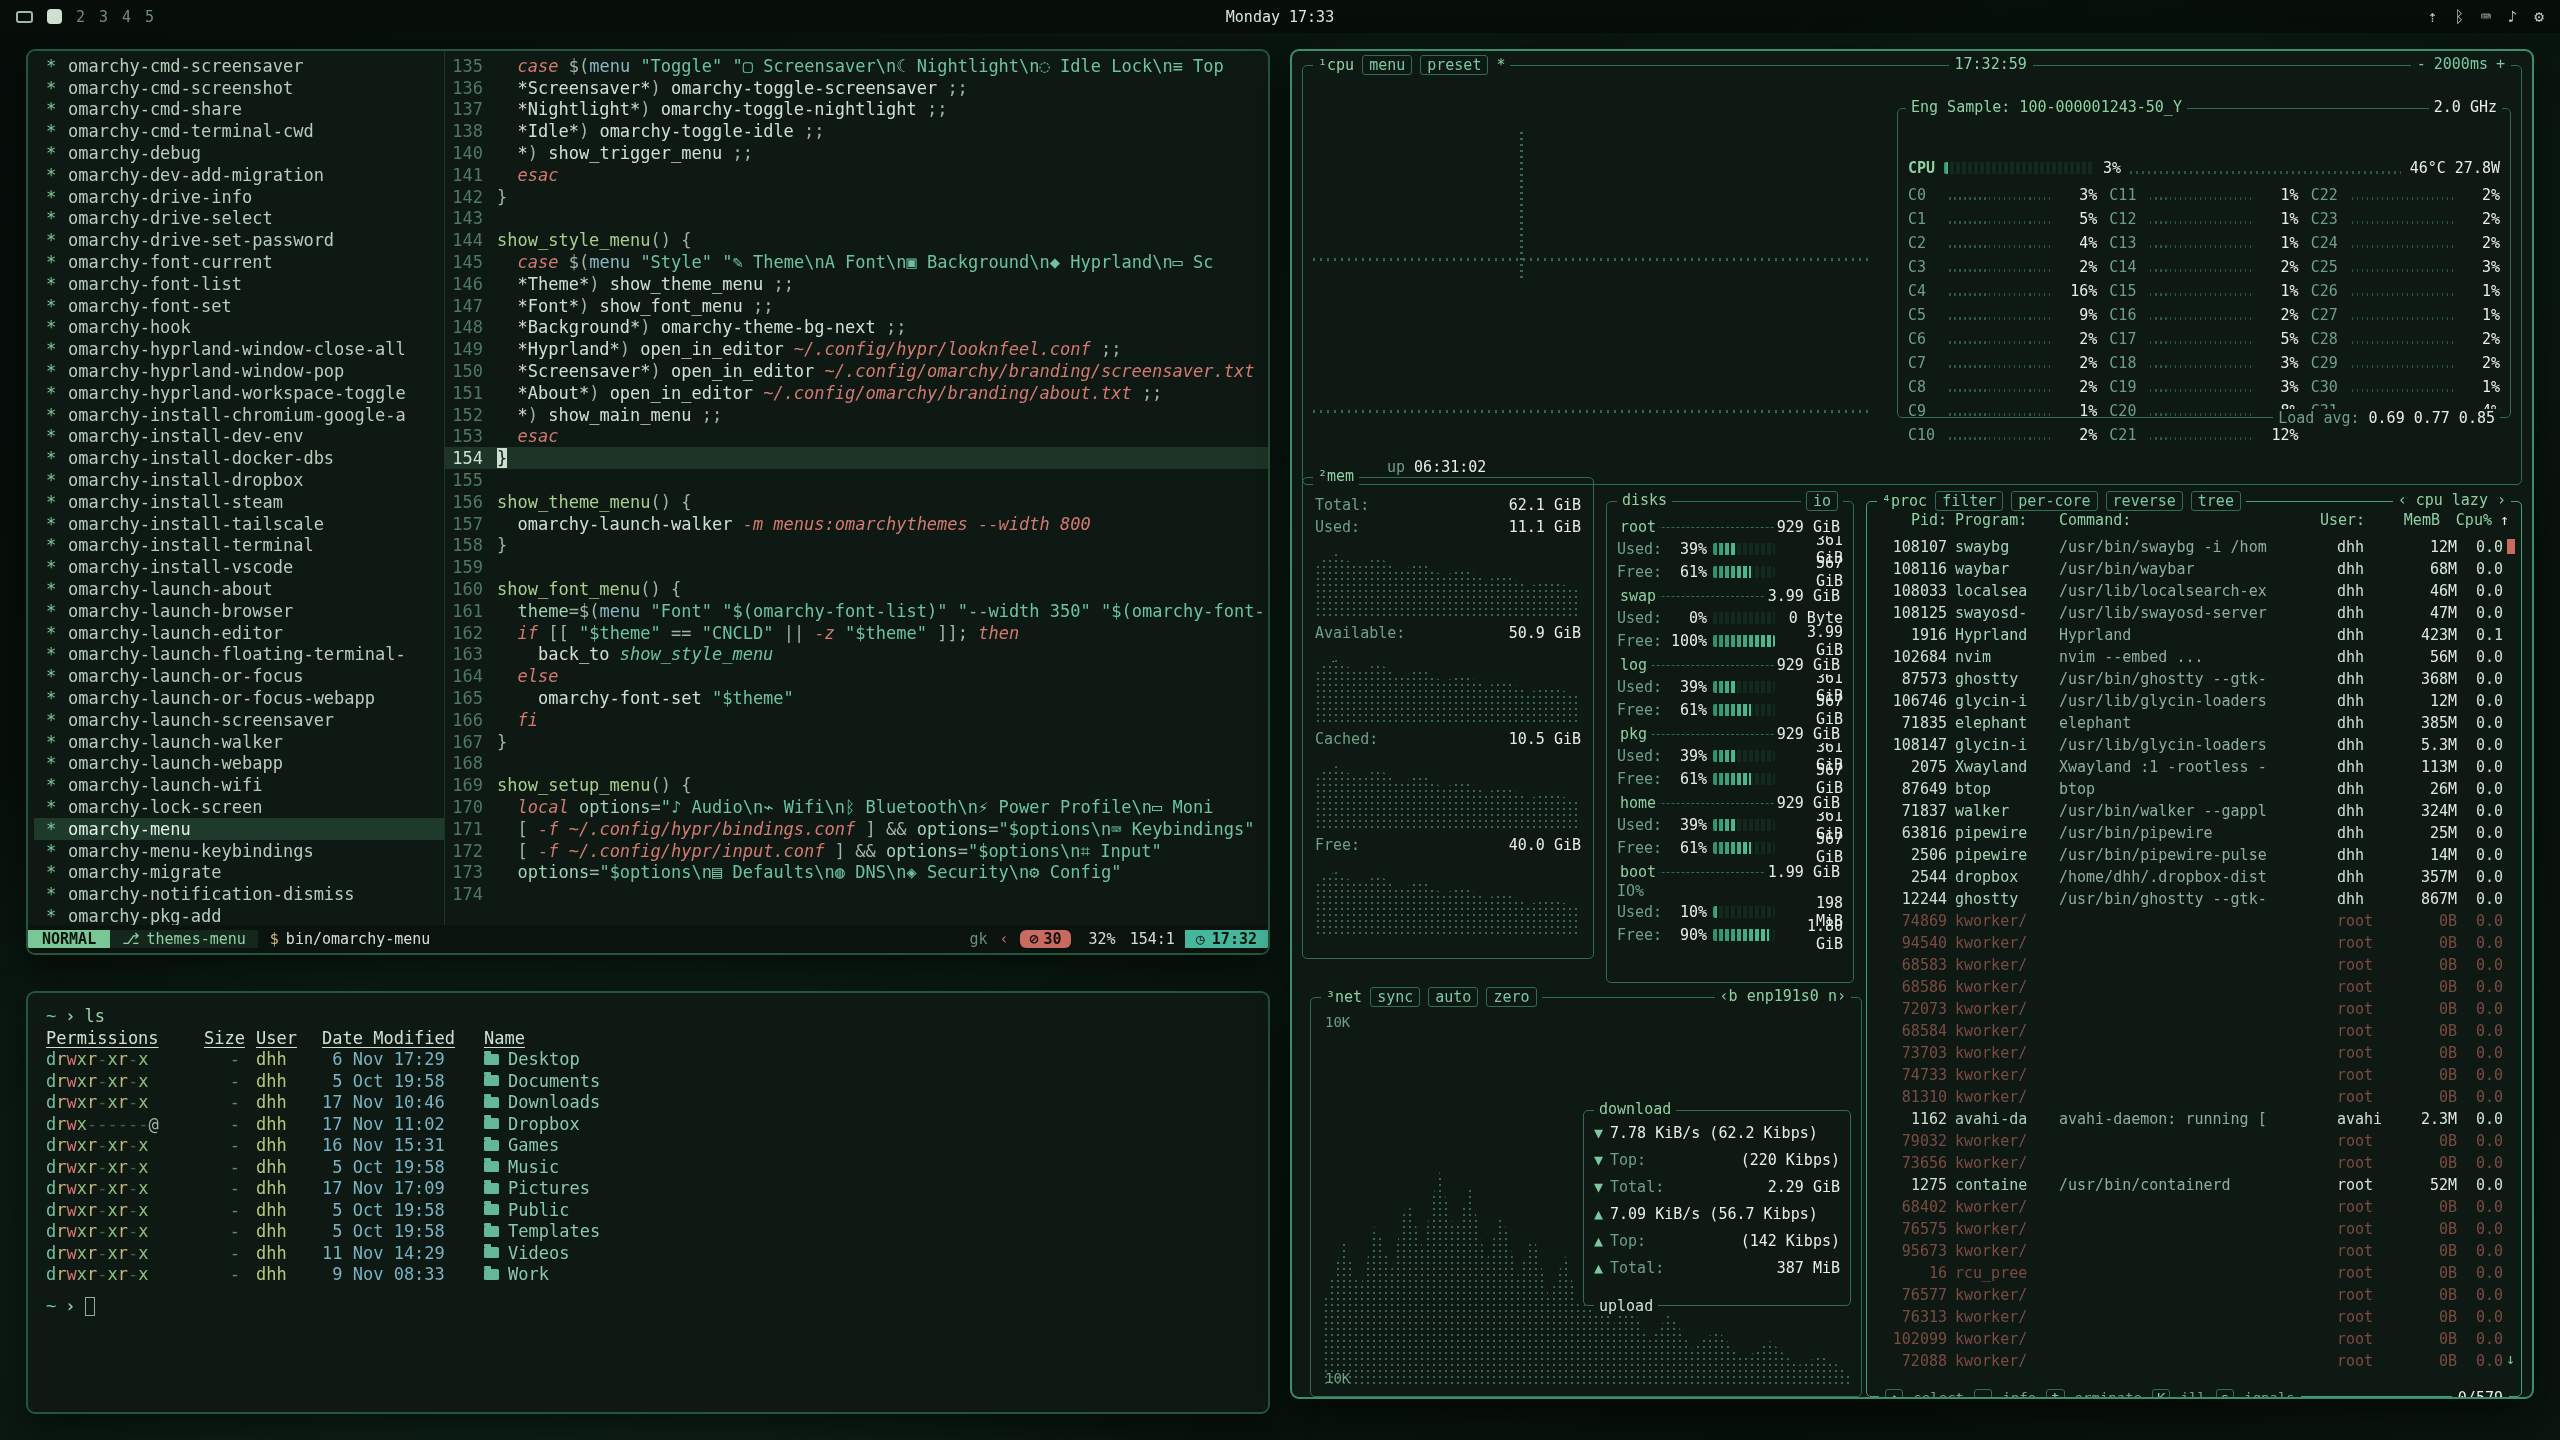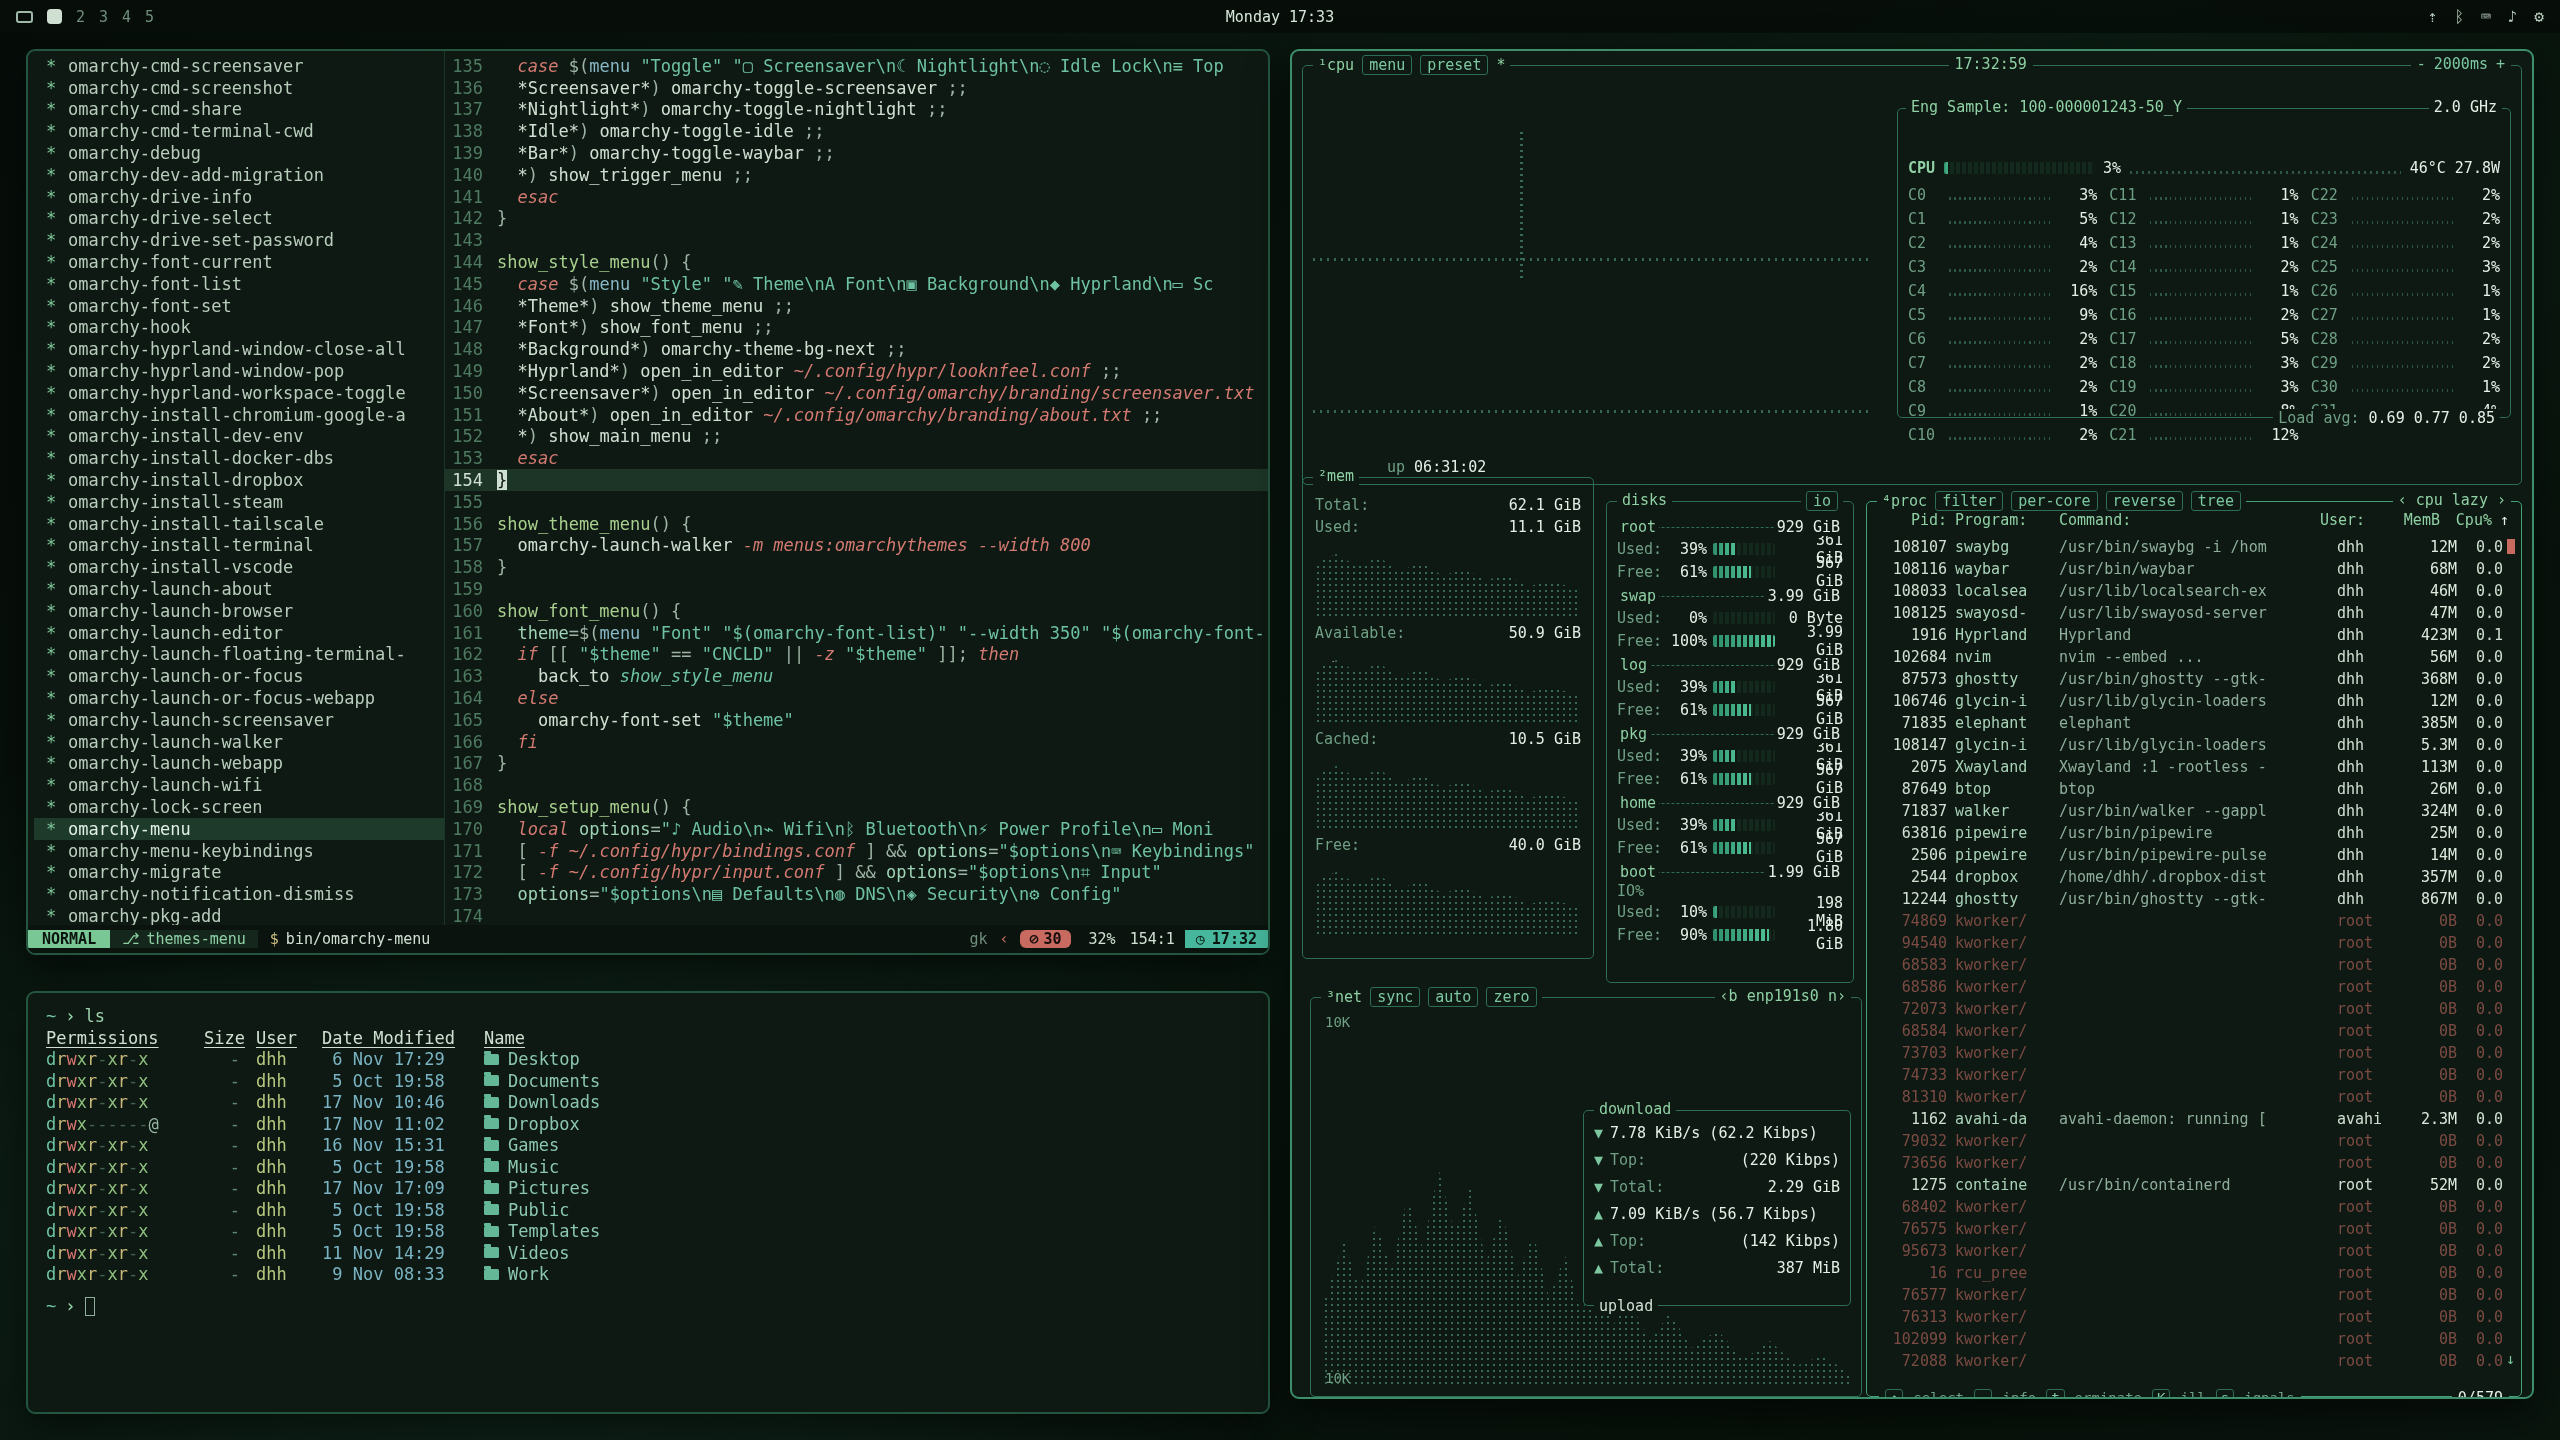--- a/index.html
+++ b/index.html
@@ -238,21 +238,20 @@
             <div class="ft-row"><span class="ft-icon">*</span><span class="ft-name">omarchy-menu-keybindings</span></div>
             <div class="ft-row"><span class="ft-icon">*</span><span class="ft-name">omarchy-migrate</span></div>
             <div class="ft-row"><span class="ft-icon">*</span><span class="ft-name">omarchy-notification-dismiss</span></div>
             <div class="ft-row"><span class="ft-icon">*</span><span class="ft-name">omarchy-pkg-add</span></div>
           </div>
         <div class="code-area" id="code-lines">
             <div class="c-row"><span class="ln">135</span><span class="cl"><span class="tk-t">  </span><span class="tk-kw">case</span><span class="tk-t"> </span><span class="tk-sp">$(</span><span class="tk-bi">menu</span><span class="tk-t"> </span><span class="tk-st">"Toggle"</span><span class="tk-t"> </span><span class="tk-st">"▢ Screensaver\n☾ Nightlight\n◌ Idle Lock\n≡ Top</span></span></div>
             <div class="c-row"><span class="ln">136</span><span class="cl"><span class="tk-t">  </span><span class="tk-pat">*Screensaver*</span><span class="tk-sp">)</span><span class="tk-t"> omarchy-toggle-screensaver </span><span class="tk-sp">;;</span></span></div>
             <div class="c-row"><span class="ln">137</span><span class="cl"><span class="tk-t">  </span><span class="tk-pat">*Nightlight*</span><span class="tk-sp">)</span><span class="tk-t"> omarchy-toggle-nightlight </span><span class="tk-sp">;;</span></span></div>
             <div class="c-row"><span class="ln">138</span><span class="cl"><span class="tk-t">  </span><span class="tk-pat">*Idle*</span><span class="tk-sp">)</span><span class="tk-t"> omarchy-toggle-idle </span><span class="tk-sp">;;</span></span></div>
-            <div class="c-row"><span class="ln">139</span><span class="cl"><span class="tk-t">  </span><span class="tk-pat">*Bar*</span><span class="tk-sp">)</span><span class="tk-t"> omarchy-toggle-waybar </span><span class="tk-sp">;;</span></span></div>
             <div class="c-row"><span class="ln">140</span><span class="cl"><span class="tk-t">  </span><span class="tk-pat">*</span><span class="tk-sp">)</span><span class="tk-t"> show_trigger_menu </span><span class="tk-sp">;;</span></span></div>
             <div class="c-row"><span class="ln">141</span><span class="cl"><span class="tk-t">  </span><span class="tk-kw">esac</span></span></div>
             <div class="c-row"><span class="ln">142</span><span class="cl"><span class="tk-sp">}</span></span></div>
             <div class="c-row"><span class="ln">143</span><span class="cl"></span></div>
             <div class="c-row"><span class="ln">144</span><span class="cl"><span class="tk-fn">show_style_menu</span><span class="tk-sp">() {</span></span></div>
             <div class="c-row"><span class="ln">145</span><span class="cl"><span class="tk-t">  </span><span class="tk-kw">case</span><span class="tk-t"> </span><span class="tk-sp">$(</span><span class="tk-bi">menu</span><span class="tk-t"> </span><span class="tk-st">"Style"</span><span class="tk-t"> </span><span class="tk-st">"✎ Theme\nA Font\n▣ Background\n◆ Hyprland\n▭ Sc</span></span></div>
             <div class="c-row"><span class="ln">146</span><span class="cl"><span class="tk-t">  </span><span class="tk-pat">*Theme*</span><span class="tk-sp">)</span><span class="tk-t"> show_theme_menu </span><span class="tk-sp">;;</span></span></div>
             <div class="c-row"><span class="ln">147</span><span class="cl"><span class="tk-t">  </span><span class="tk-pat">*Font*</span><span class="tk-sp">)</span><span class="tk-t"> show_font_menu </span><span class="tk-sp">;;</span></span></div>
             <div class="c-row"><span class="ln">148</span><span class="cl"><span class="tk-t">  </span><span class="tk-pat">*Background*</span><span class="tk-sp">)</span><span class="tk-t"> omarchy-theme-bg-next </span><span class="tk-sp">;;</span></span></div>
             <div class="c-row"><span class="ln">149</span><span class="cl"><span class="tk-t">  </span><span class="tk-pat">*Hyprland*</span><span class="tk-sp">)</span><span class="tk-t"> open_in_editor </span><span class="tk-pa">~/.config/hypr/looknfeel.conf</span><span class="tk-t"> </span><span class="tk-sp">;;</span></span></div>

